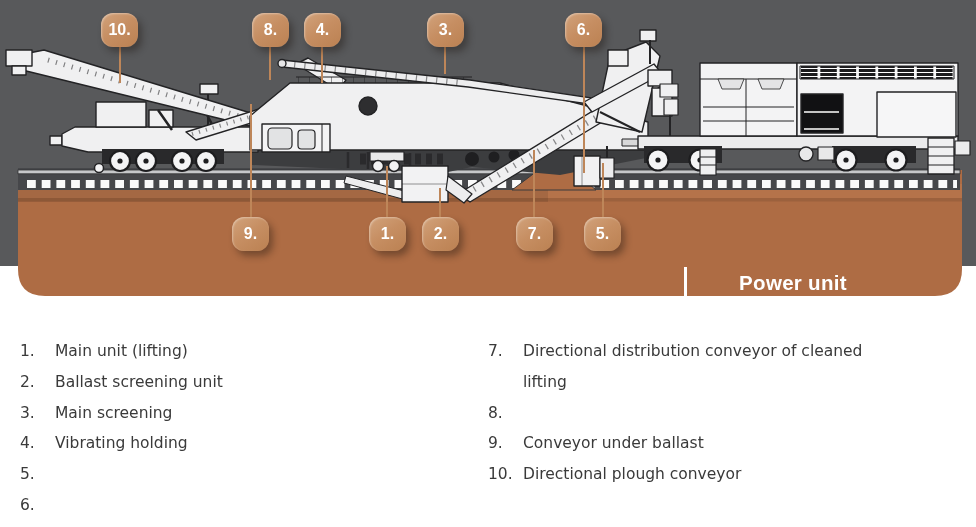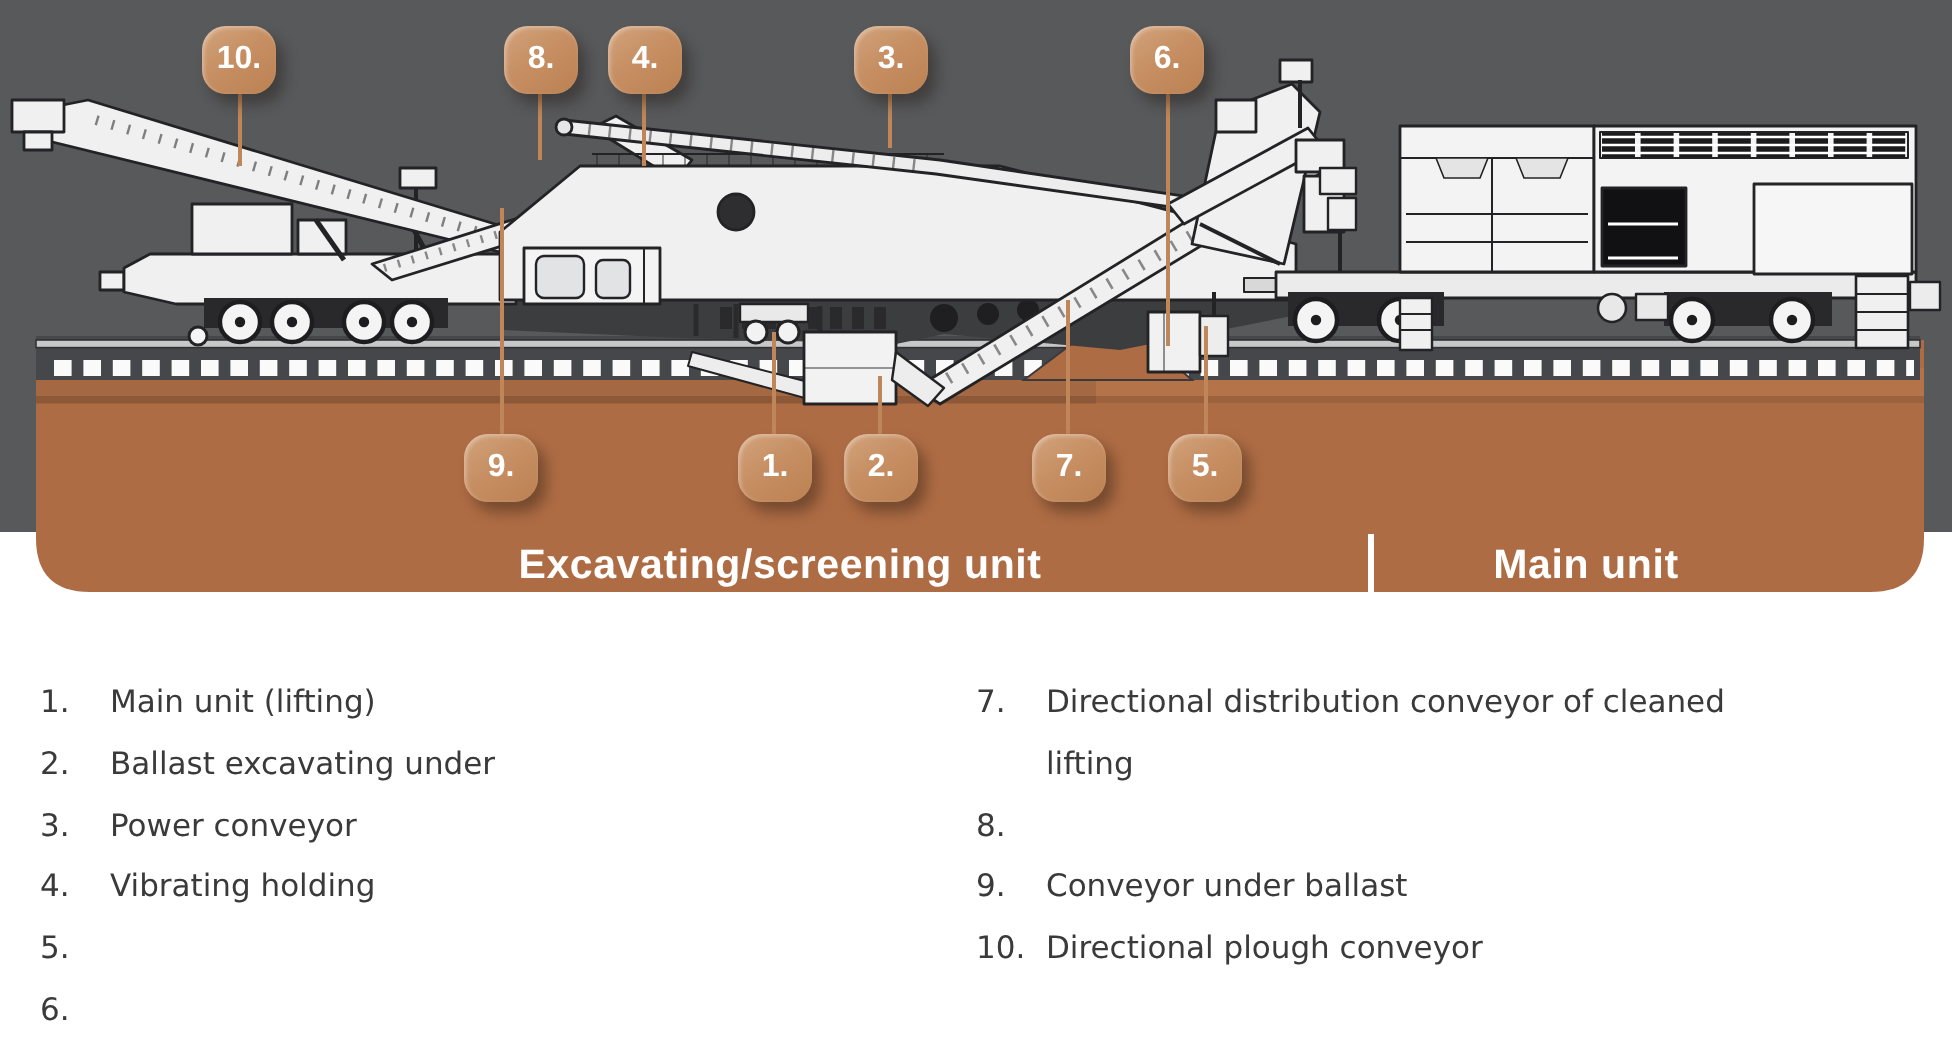--- a/index.html
+++ b/index.html
@@ -233,38 +233,37 @@
   <div class="badge" style="left:252px;top:13px">8.</div>
   <div class="badge" style="left:304px;top:13px">4.</div>
   <div class="badge" style="left:427px;top:13px">3.</div>
   <div class="badge" style="left:565px;top:13px">6.</div>
   <div class="badge" style="left:232px;top:217px">9.</div>
   <div class="badge" style="left:369px;top:217px">1.</div>
   <div class="badge" style="left:422px;top:217px">2.</div>
   <div class="badge" style="left:516px;top:217px">7.</div>
   <div class="badge" style="left:584px;top:217px">5.</div>
 
-  <div class="band-title" style="left:390px">Excavating/screening unit</div>
   <div class="band-divider"></div>
-  <div class="band-title" style="left:793px">Main unit</div>
+  <div class="band-title" style="left:793px">Power unit</div>
 </div>
 
 <div class="legend">
   <div class="col1">
     <div class="row">
         <span class="num">1.</span>
         <span class="txt">Main unit (lifting)</span>
       </div>
     <div class="row">
         <span class="num">2.</span>
-        <span class="txt">Ballast excavating under</span>
+        <span class="txt">Ballast screening unit</span>
       </div>
     <div class="row">
         <span class="num">3.</span>
-        <span class="txt">Power conveyor</span>
+        <span class="txt">Main screening</span>
       </div>
     <div class="row">
         <span class="num">4.</span>
         <span class="txt">Vibrating holding</span>
       </div>
     <div class="row">
         <span class="num">5.</span>
       </div>
     <div class="row">
         <span class="num">6.</span>

